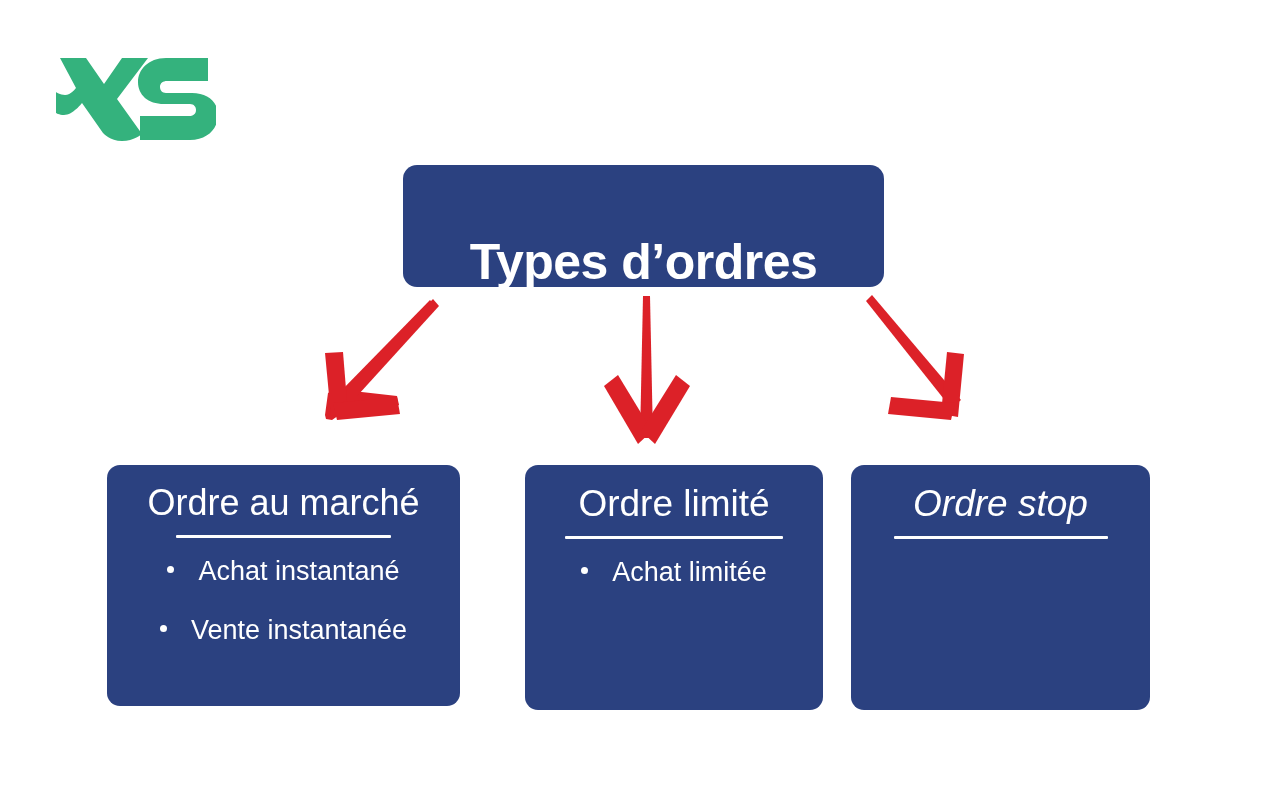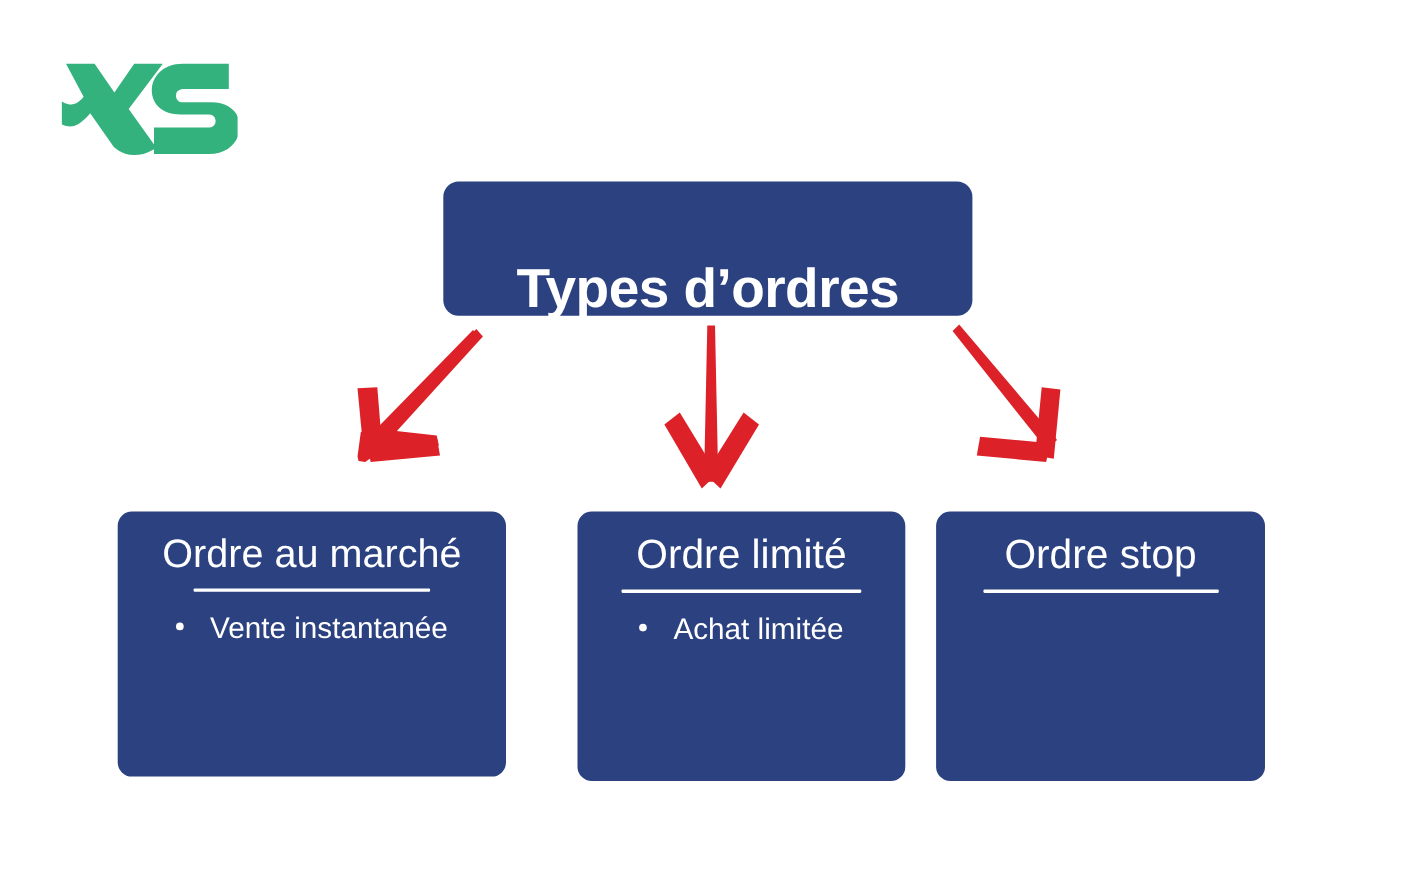--- a/index.html
+++ b/index.html
@@ -76,21 +76,21 @@
   .card-title {
     color: #ffffff;
     font-size: 37px;
     font-weight: normal;
     line-height: 1.12;
     white-space: nowrap;
     text-align: center;
   }
   .card-1 .card-title { font-size: 36px; }
   .card-2 .card-title { font-size: 37px; }
-  .card-3 .card-title { font-size: 37px; }
+  .card-3 .card-title { font-size: 37px; font-style: italic; }
 
   .divider {
     width: 215px;
     height: 3px;
     background: #ffffff;
     margin-top: 12px;
     border-radius: 1px;
   }
   .card-2 .divider { width: 218px; }
   .card-3 .divider { width: 214px; }
@@ -181,20 +181,24 @@
       <polygon fill="#DC2128" points="891,397 888,414 951,420 955,403"></polygon>
     </g>
   </svg>
 
   <div class="card card-1">
     <div class="card-title">Ordre au marché</div>
     <div class="divider"></div>
     <ul class="bullets">
       <li class="bullet-row">
         <span class="bullet-dot"></span>
+        <span class="bullet-label">Achat instantané</span>
+      </li>
+      <li class="bullet-row">
+        <span class="bullet-dot"></span>
         <span class="bullet-label">Vente instantanée</span>
       </li>
     </ul>
   </div>
 
   <div class="card card-2">
     <div class="card-title">Ordre limité</div>
     <div class="divider"></div>
     <ul class="bullets">
       <li class="bullet-row">

